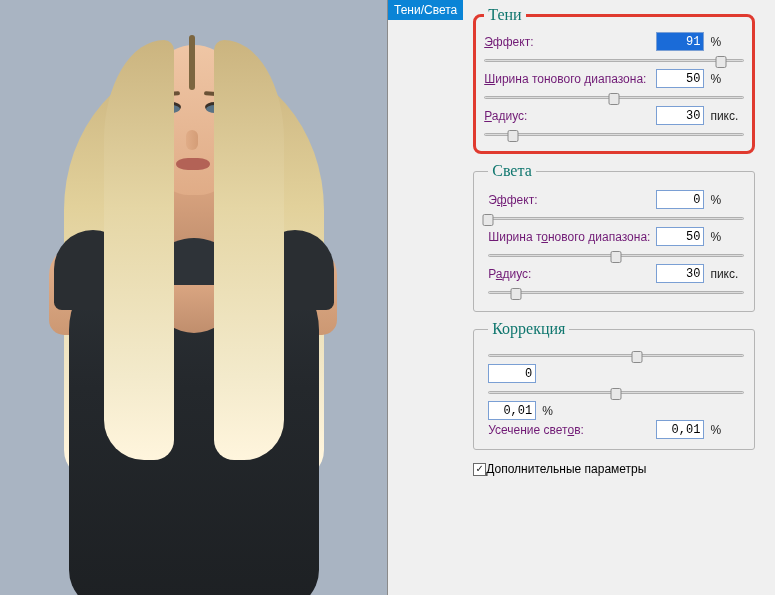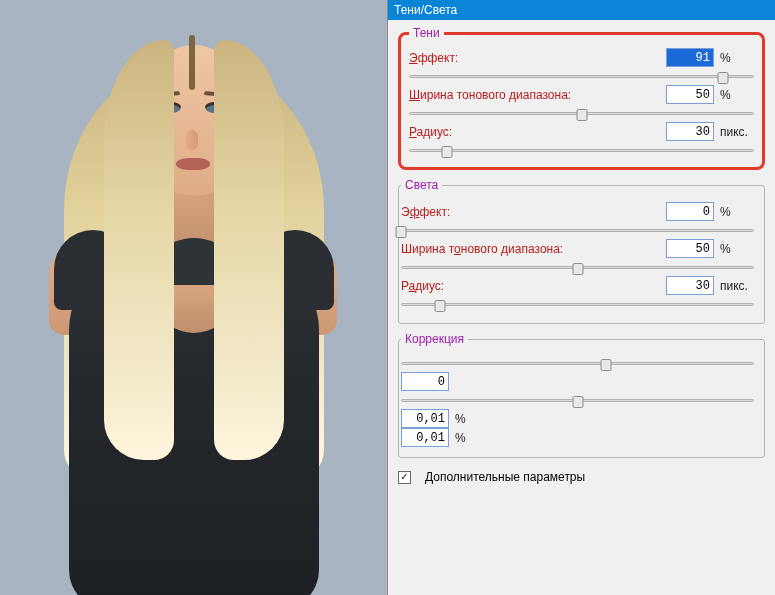--- a/index.html
+++ b/index.html
@@ -132,63 +132,64 @@
   .cap-l { left: 30px; }
   .cap-r { left: 232px; }
 
   
   .dialog {
     width: 388px;
     height: 595px;
     background: #f0f0f0;
     border-left: 1px solid #8a8a8a;
     display: flex;
-    flex-direction: column;
+    flex-direction: row;
     overflow: hidden;
   }
   .titlebar {
     background: #0a84d6;
     color: #fff;
     padding: 2px 6px;
     font-size: 12px;
     height: 20px;
     line-height: 16px;
   }
   .dialog-body {
     padding: 6px 10px 8px 10px;
     display: flex;
     flex-direction: column;
     gap: 8px;
   }
   fieldset {
     border: 1px solid #b5b5b5;
     border-radius: 3px;
-    padding: 8px 10px 10px 2px;
+    padding: 8px 10px 10px 14px;
     background: #f0f0f0;
   }
   fieldset.highlight {
     border: 3px solid #e03a2f;
     border-radius: 8px;
     padding: 6px 8px 8px 8px;
   }
   legend {
     padding: 0 4px;
-    color: #a21caf;
-    font-size: 12px;
+    color: #0f766e;
+    font-size: 16px;
+    font-family: Liberation Serif, serif;
   }
   .row {
     display: flex;
     align-items: center;
     gap: 6px;
     margin-top: 0;
   }
   .row:first-of-type { margin-top: 2px; }
   .row-label {
     flex: 1;
-    color: #b91c1c;
+    color: #701a75;
   }
   .valbox {
     width: 48px;
     height: 19px;
     border: 1px solid #7a9fd4;
     background: #fff;
     font-size: 12px;
     font-family: Liberation Mono, monospace;
     text-align: right;
     padding: 1px 3px;
@@ -233,21 +234,21 @@
     padding: 3px 10px;
     font-size: 12px;
     font-family: inherit;
     cursor: pointer;
     border-radius: 2px;
     width: fit-content;
   }
   .check-row {
     display: flex;
     align-items: center;
-    gap: 14px;
+    gap: 0;
     margin-top: 4px;
   }
   .checkbox {
     width: 13px; height: 13px;
     border: 1px solid #6a6a6a;
     background: #fff;
     display: inline-flex;
     align-items: center;
     justify-content: center;
     font-size: 10px;
@@ -388,20 +389,21 @@
               <div class="thumb" style="left:50%"></div>
             </div>
           </div>
 
         <div class="row">
           <input class="valbox" value="0,01" style="">
           <span class="unit">%</span>
         </div>
 
         <div class="row">
+          <span class="row-label">Усечение свет<span class="u">о</span>в:</span>
           <input class="valbox" value="0,01" style="">
           <span class="unit">%</span>
         </div>
       </fieldset>
 
 
       <div class="check-row">
         <span class="checkbox"></span>
         <span><span class="u">Д</span>ополнительные параметры</span>
       </div>

